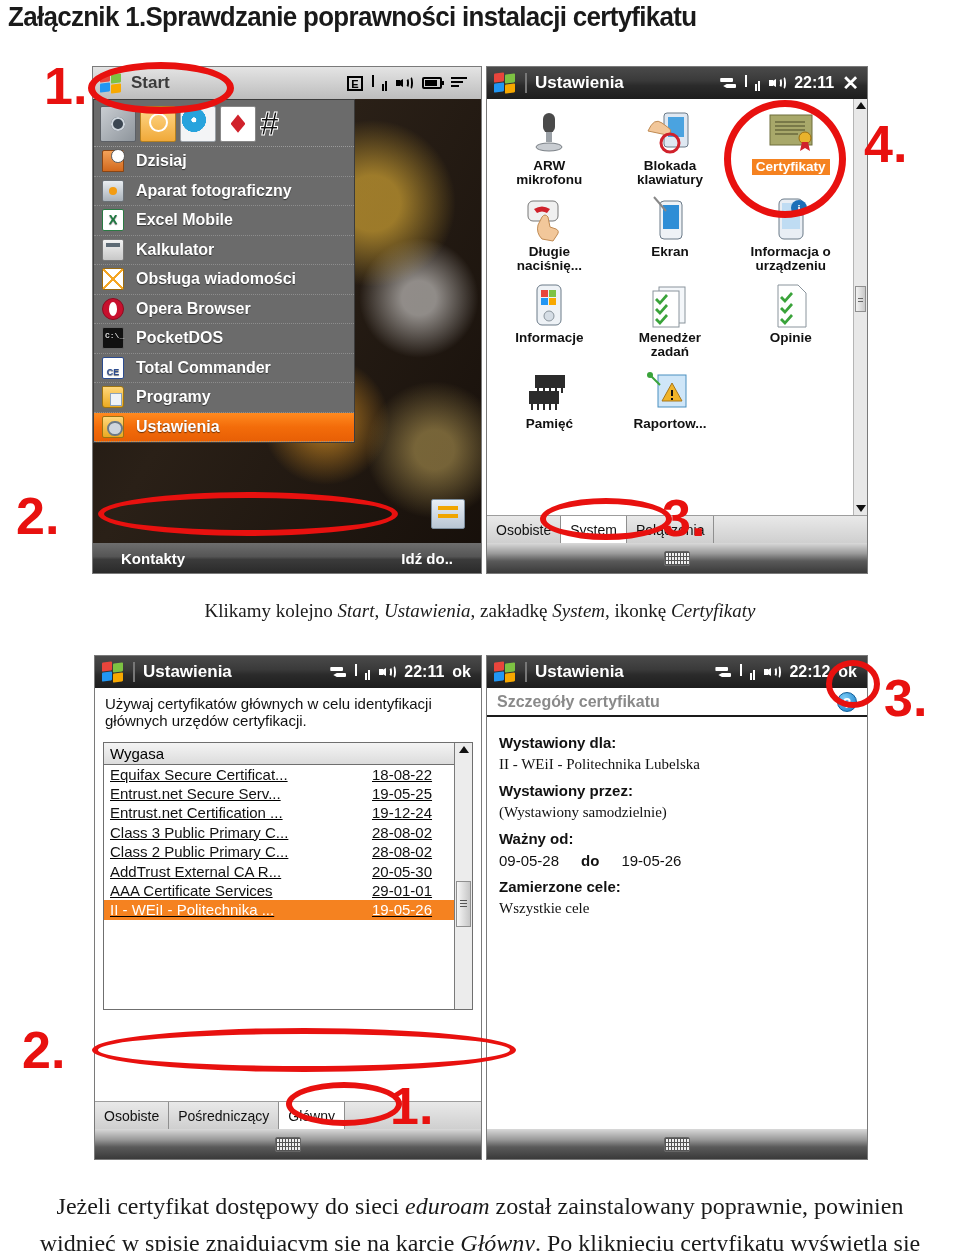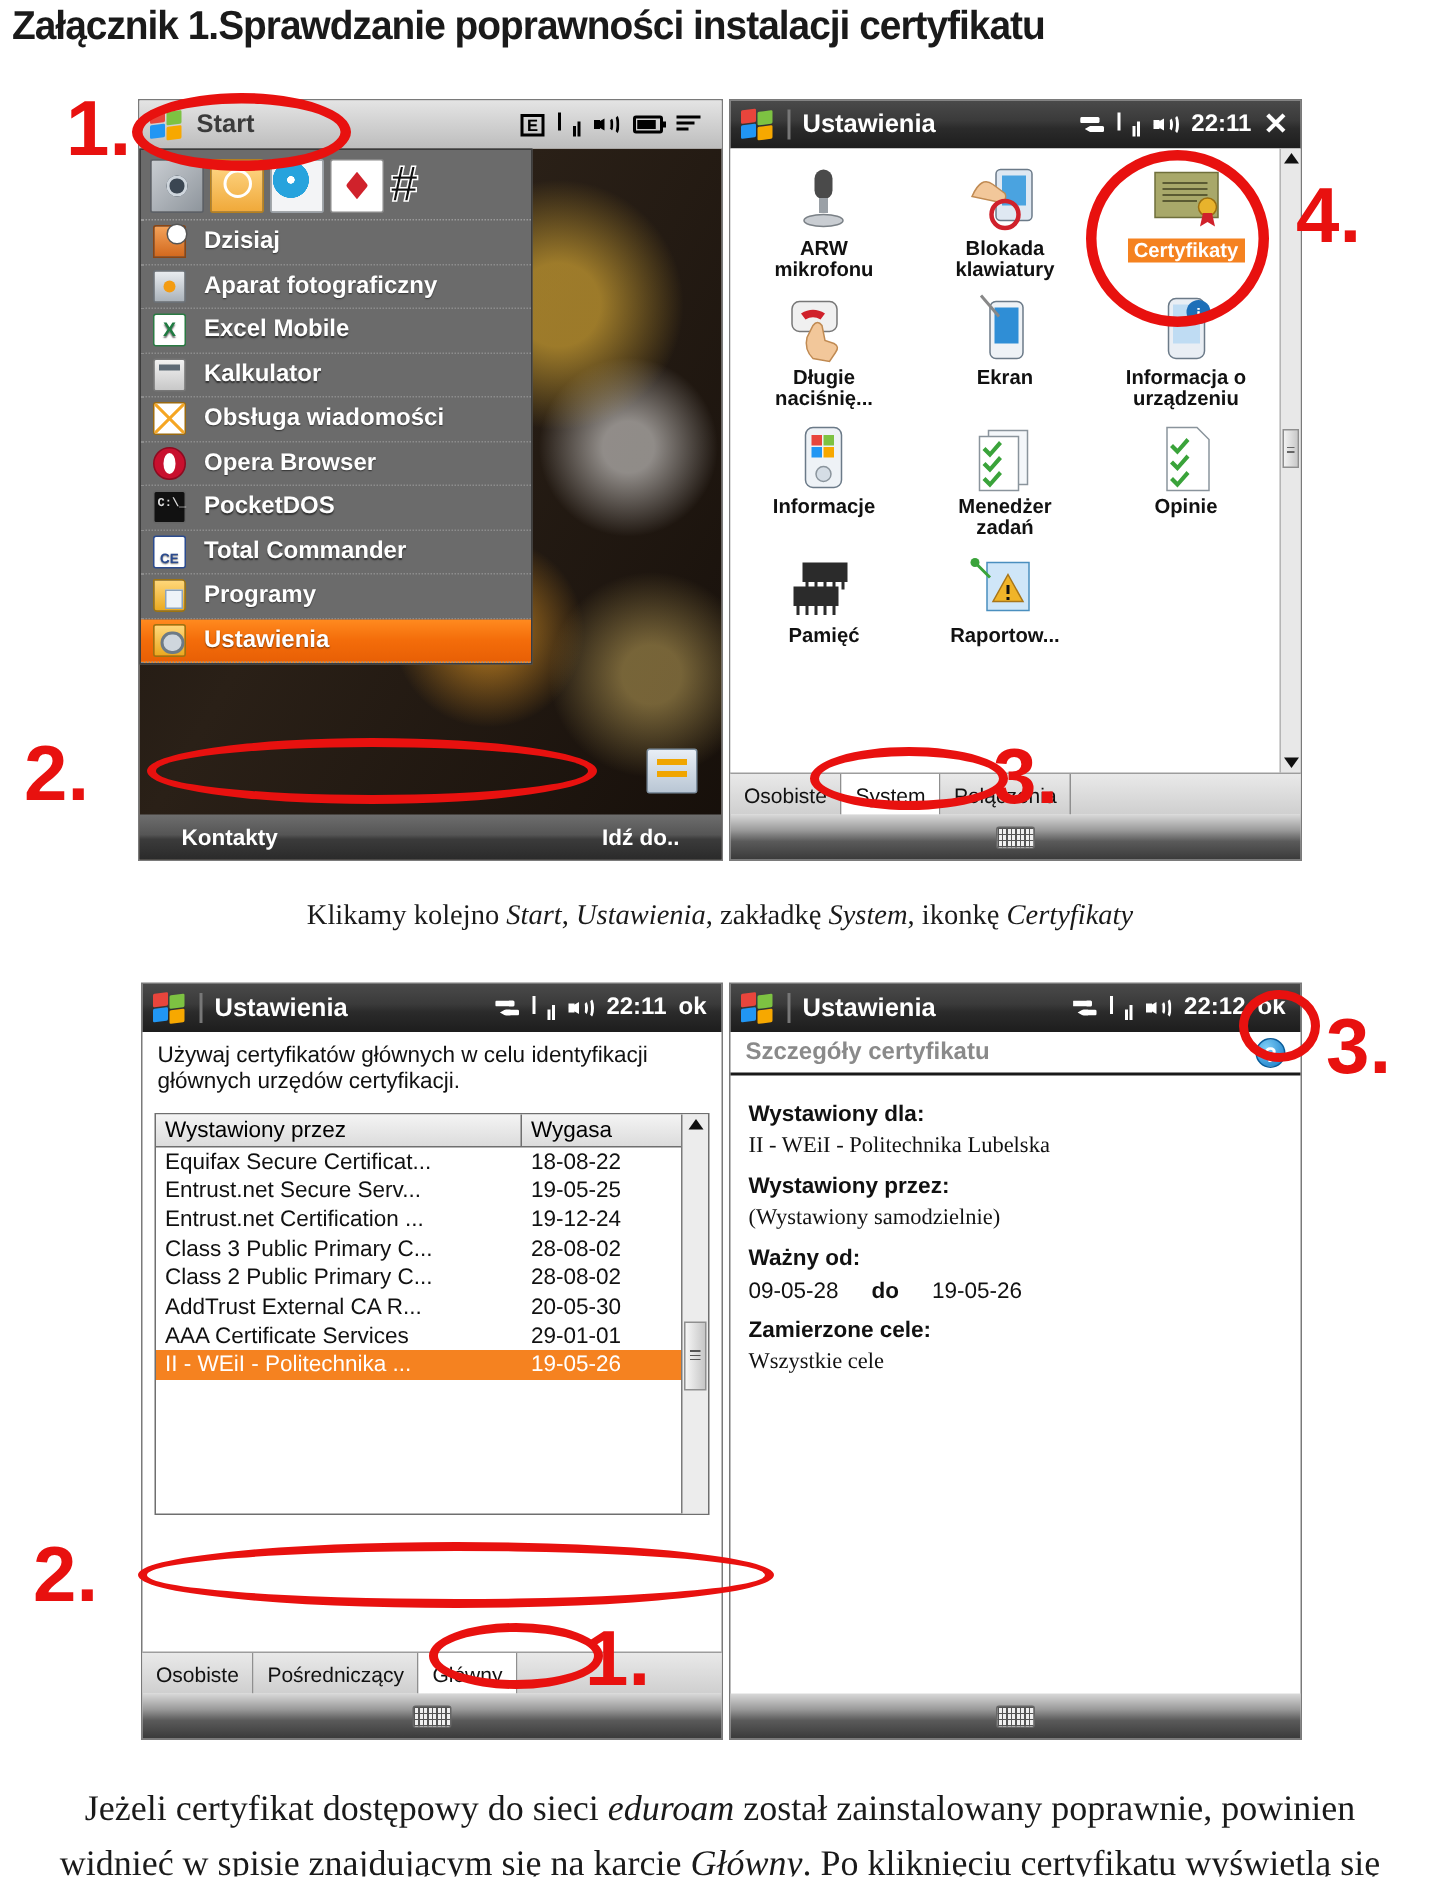--- a/index.html
+++ b/index.html
@@ -683,24 +683,23 @@
     </div>
     <span class="tb-time">22:11</span>
     <span class="tb-ok">ok</span>
   </div>
 
 
   <div class="pg-desc">Używaj certyfikatów głównych w celu identyfikacji głównych urzędów certyfikacji.</div>
 
   <div class="cert-table" style="height:268px;">
     <div class="ct-head" style="padding-right:18px;">
-      <div class="ct-c1">Wystawiony przez</div>
       <div class="ct-c2">Wygasa</div>
     </div>
-    <div style="padding-right:18px;">
+    <div style="text-decoration:underline;">
       <div class="ct-row">
         <div class="ct-c1">Equifax Secure Certificat...</div>
         <div class="ct-c2">18-08-22</div>
       </div>
       <div class="ct-row">
         <div class="ct-c1">Entrust.net Secure Serv...</div>
         <div class="ct-c2">19-05-25</div>
       </div>
       <div class="ct-row">
         <div class="ct-c1">Entrust.net Certification ...</div>

